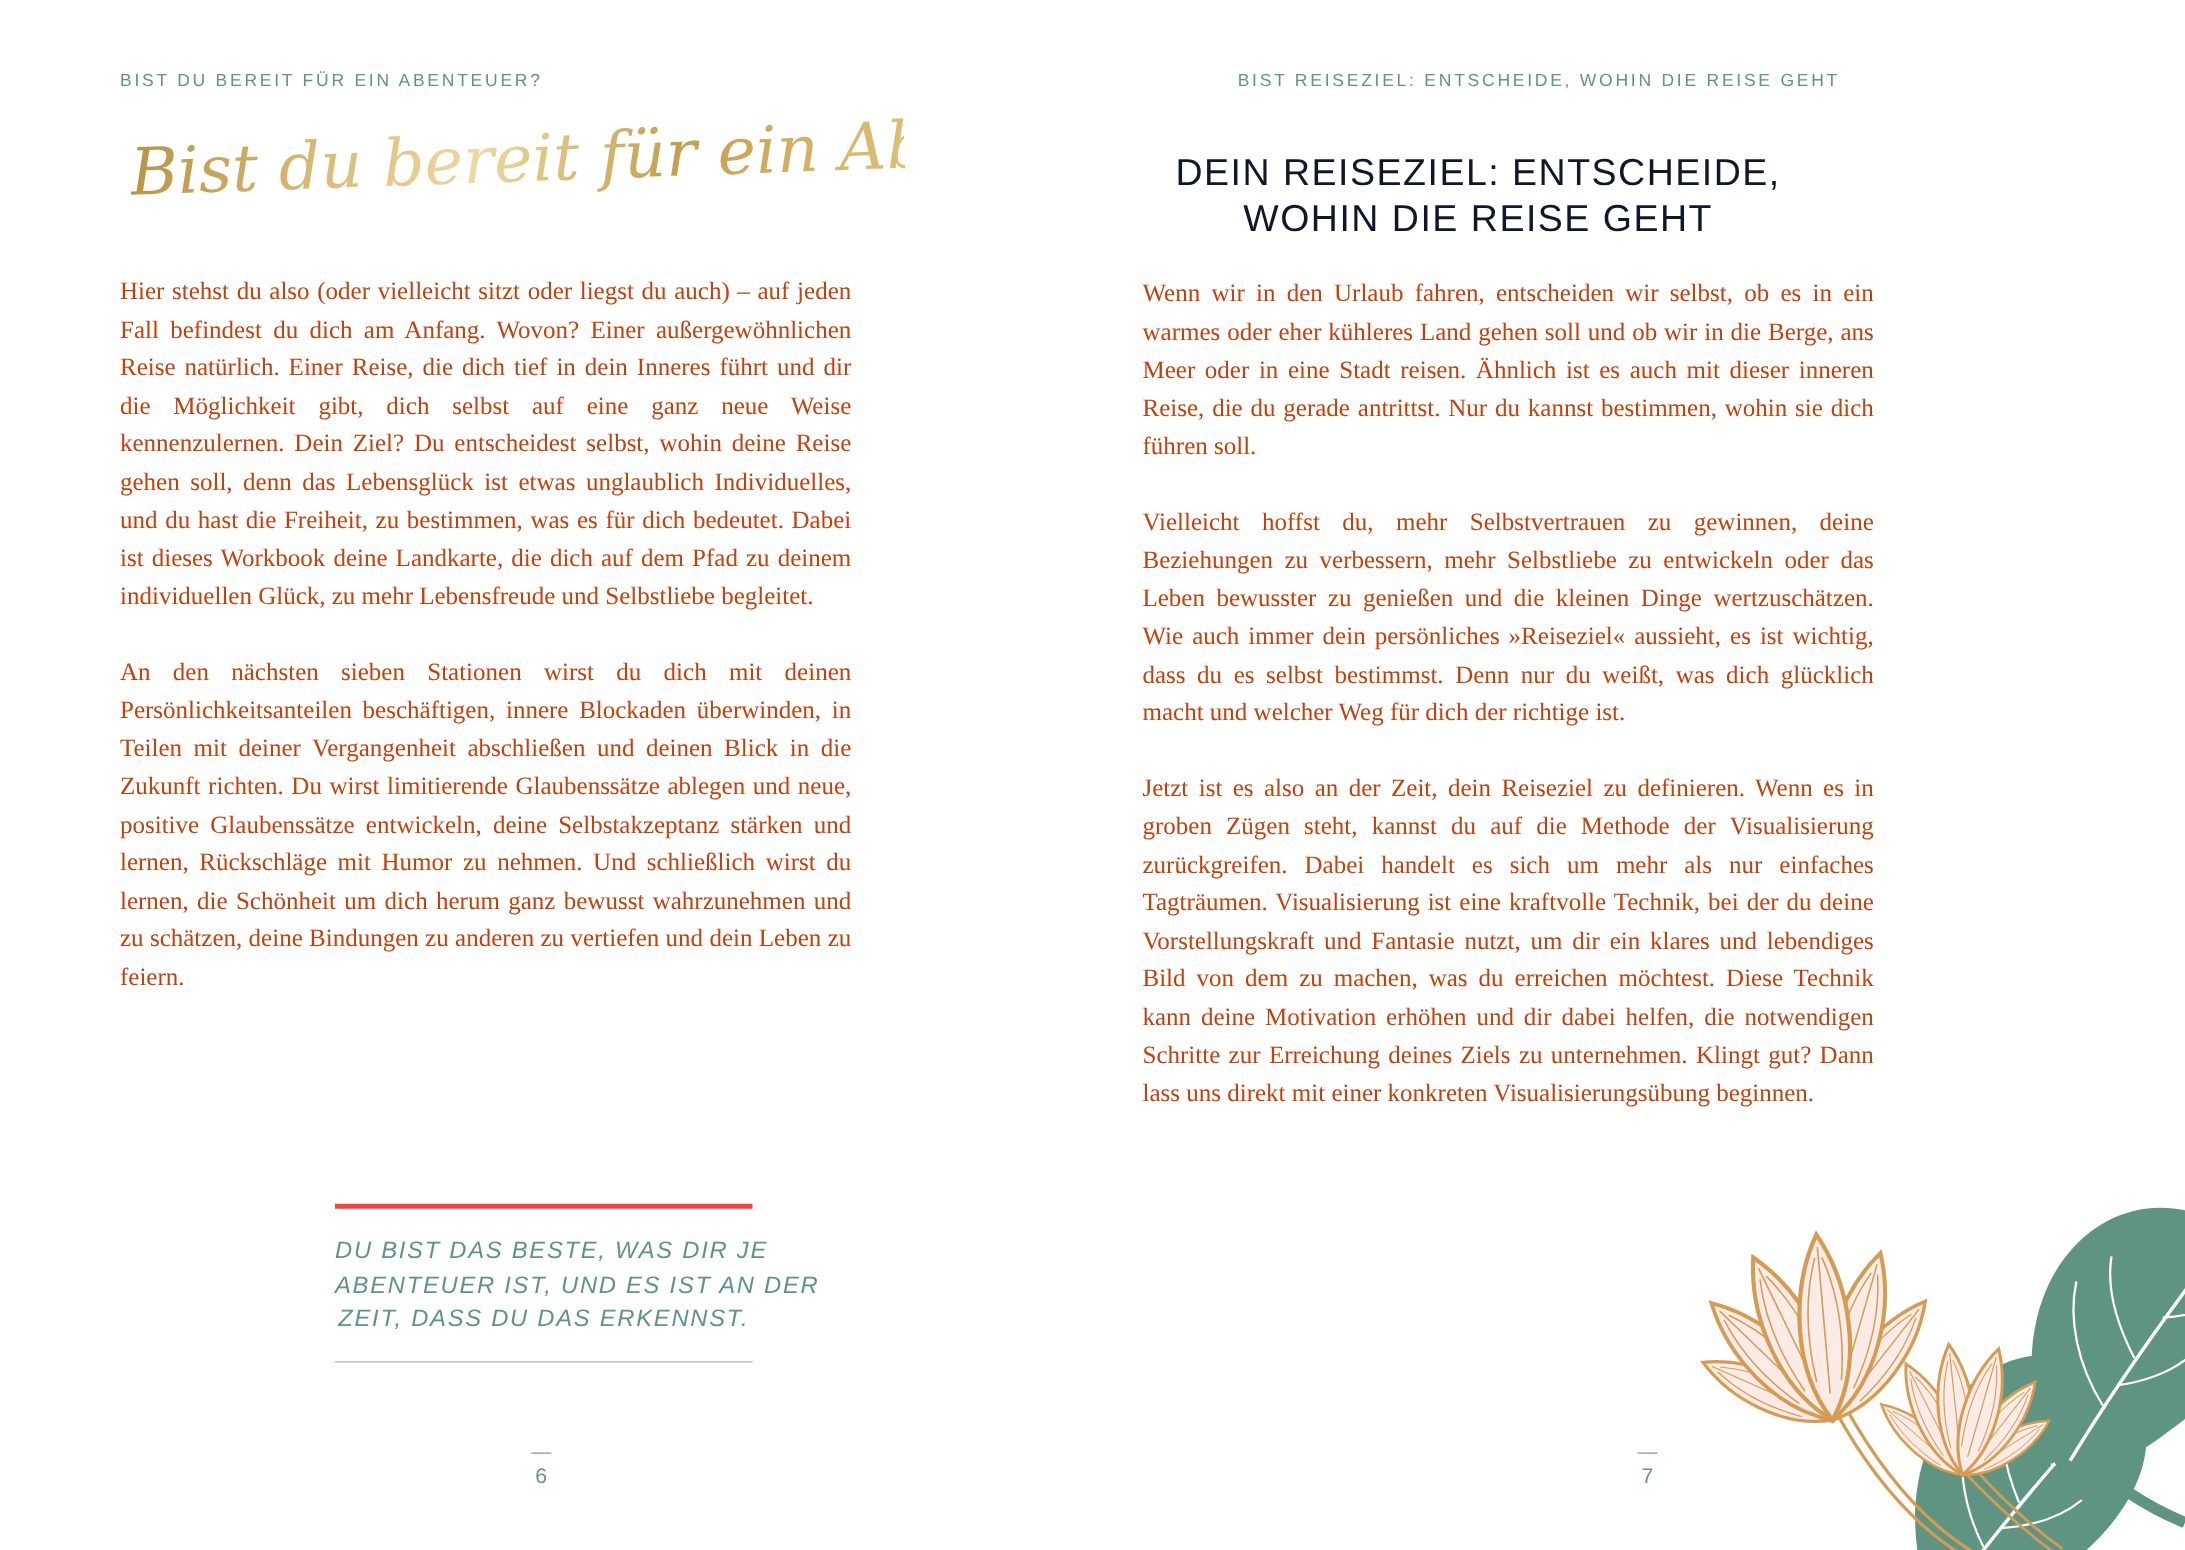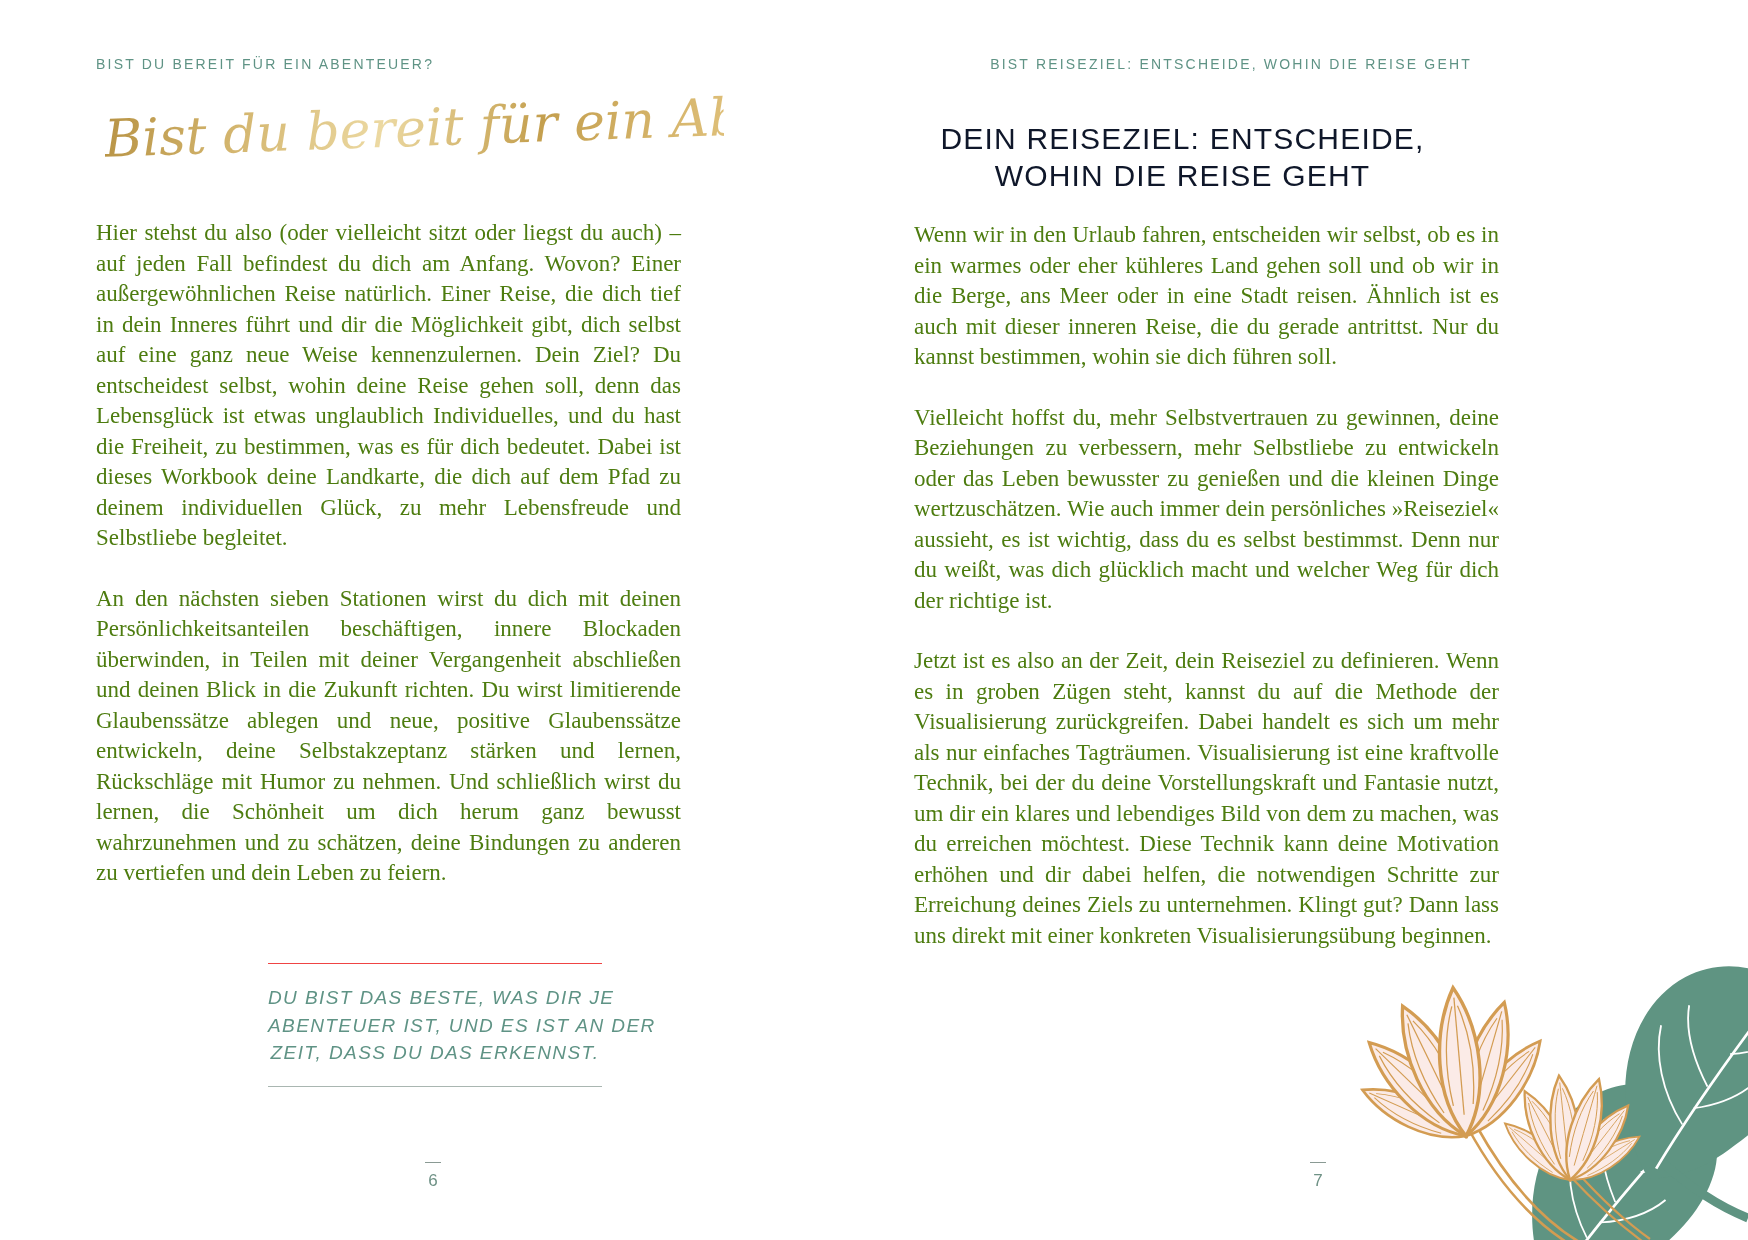--- a/index.html
+++ b/index.html
@@ -34,31 +34,31 @@
     position:absolute;left:890px;top:120px;width:585px;
     font-family:"Liberation Sans",sans-serif;
     font-size:30px;line-height:37px;letter-spacing:1.2px;
     color:#0f172a;text-align:center;font-weight:400;
   }
   .chapter-title span{display:block;}
 
   
   .body-col{
     position:absolute;width:585px;
-    font-size:23px;line-height:30.5px;color:#4d7c0f;
+    font-size:20px;line-height:30.5px;color:#c2410c;
     text-align:justify;hyphens:auto;-webkit-hyphens:auto;
   }
   .body-col.left{left:96px;top:218px;}
   .body-col.right{left:890px;top:220px;margin-left:24px;}
   .body-col p{margin:0 0 30px 0;}
 
   
   .quote{
     position:absolute;left:268px;top:963px;width:334px;
-    border-top:1px solid #ef4444;border-bottom:1px solid #a9b6b1;
+    border-top:4px solid #ef4444;border-bottom:1px solid #a9b6b1;
     padding:20px 0 19px 0;text-align:center;
     font-family:"Liberation Sans",sans-serif;font-style:italic;
     font-size:19px;line-height:27.5px;letter-spacing:1.4px;color:#5F9385;
   }
   .quote span{display:block;white-space:nowrap;}
 
   
   .pagenum{
     position:absolute;top:1162px;width:44px;text-align:center;
     font-family:"Liberation Sans",sans-serif;font-size:17px;color:#6e9185;

